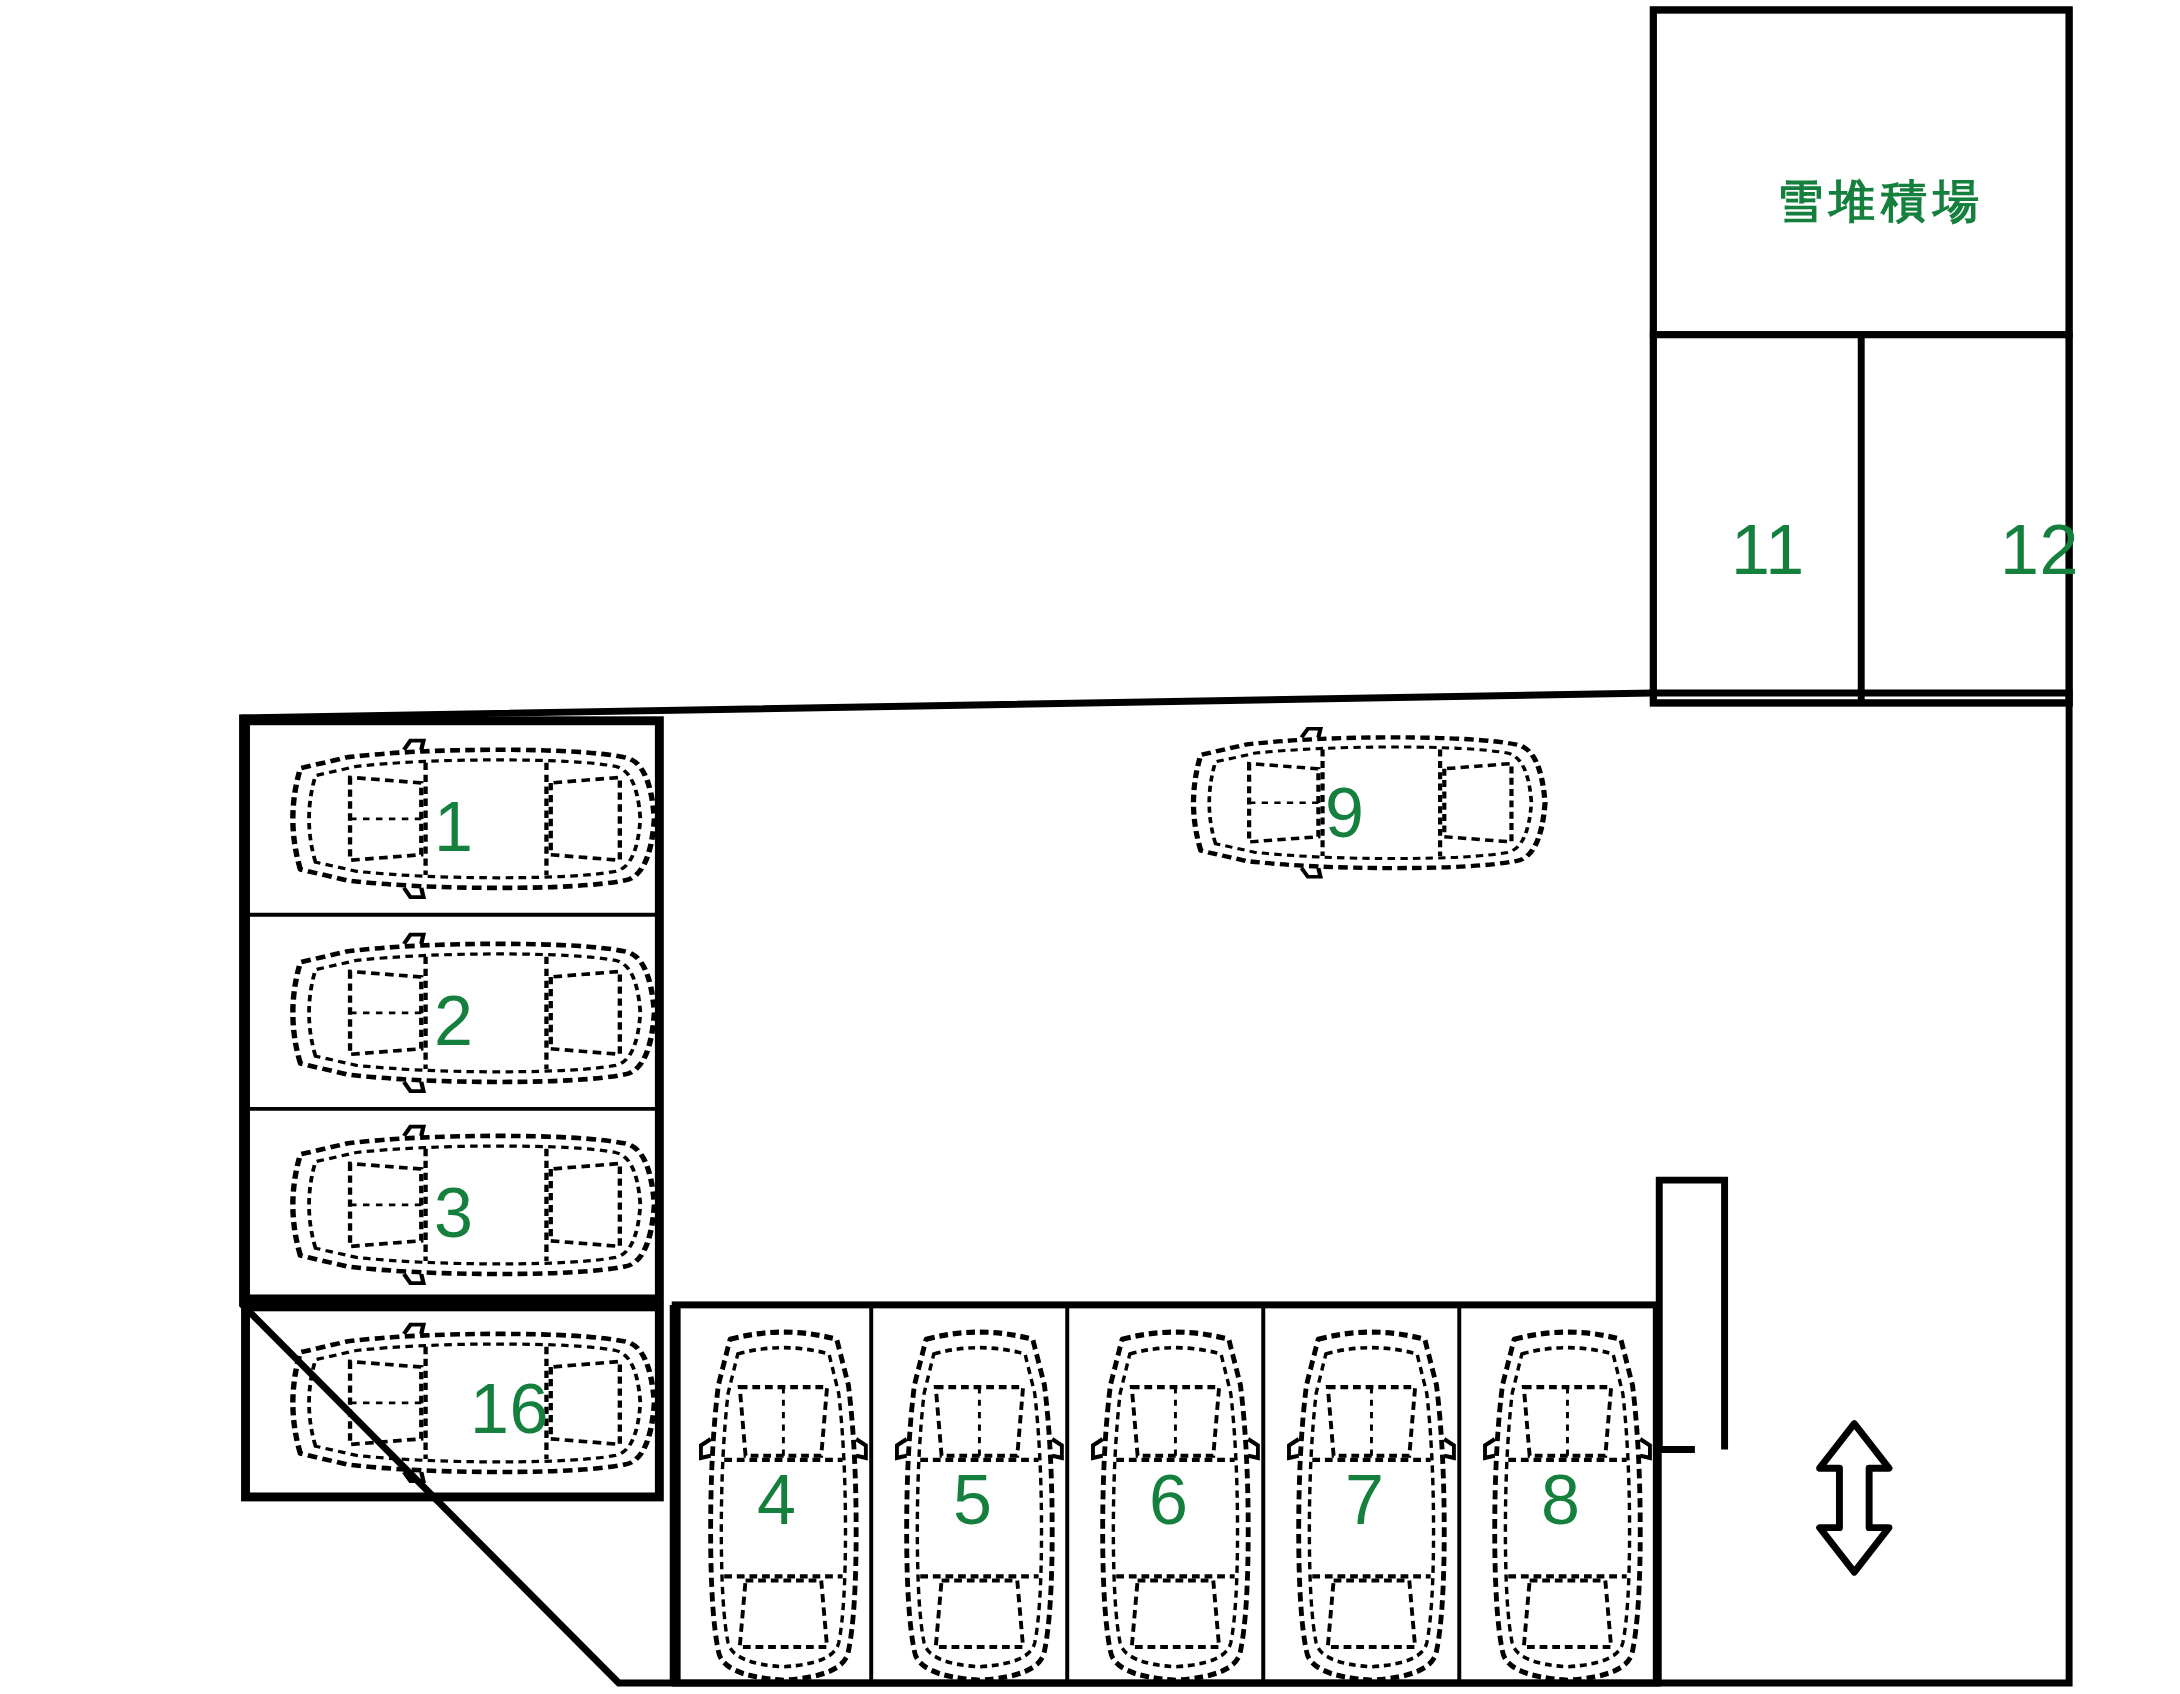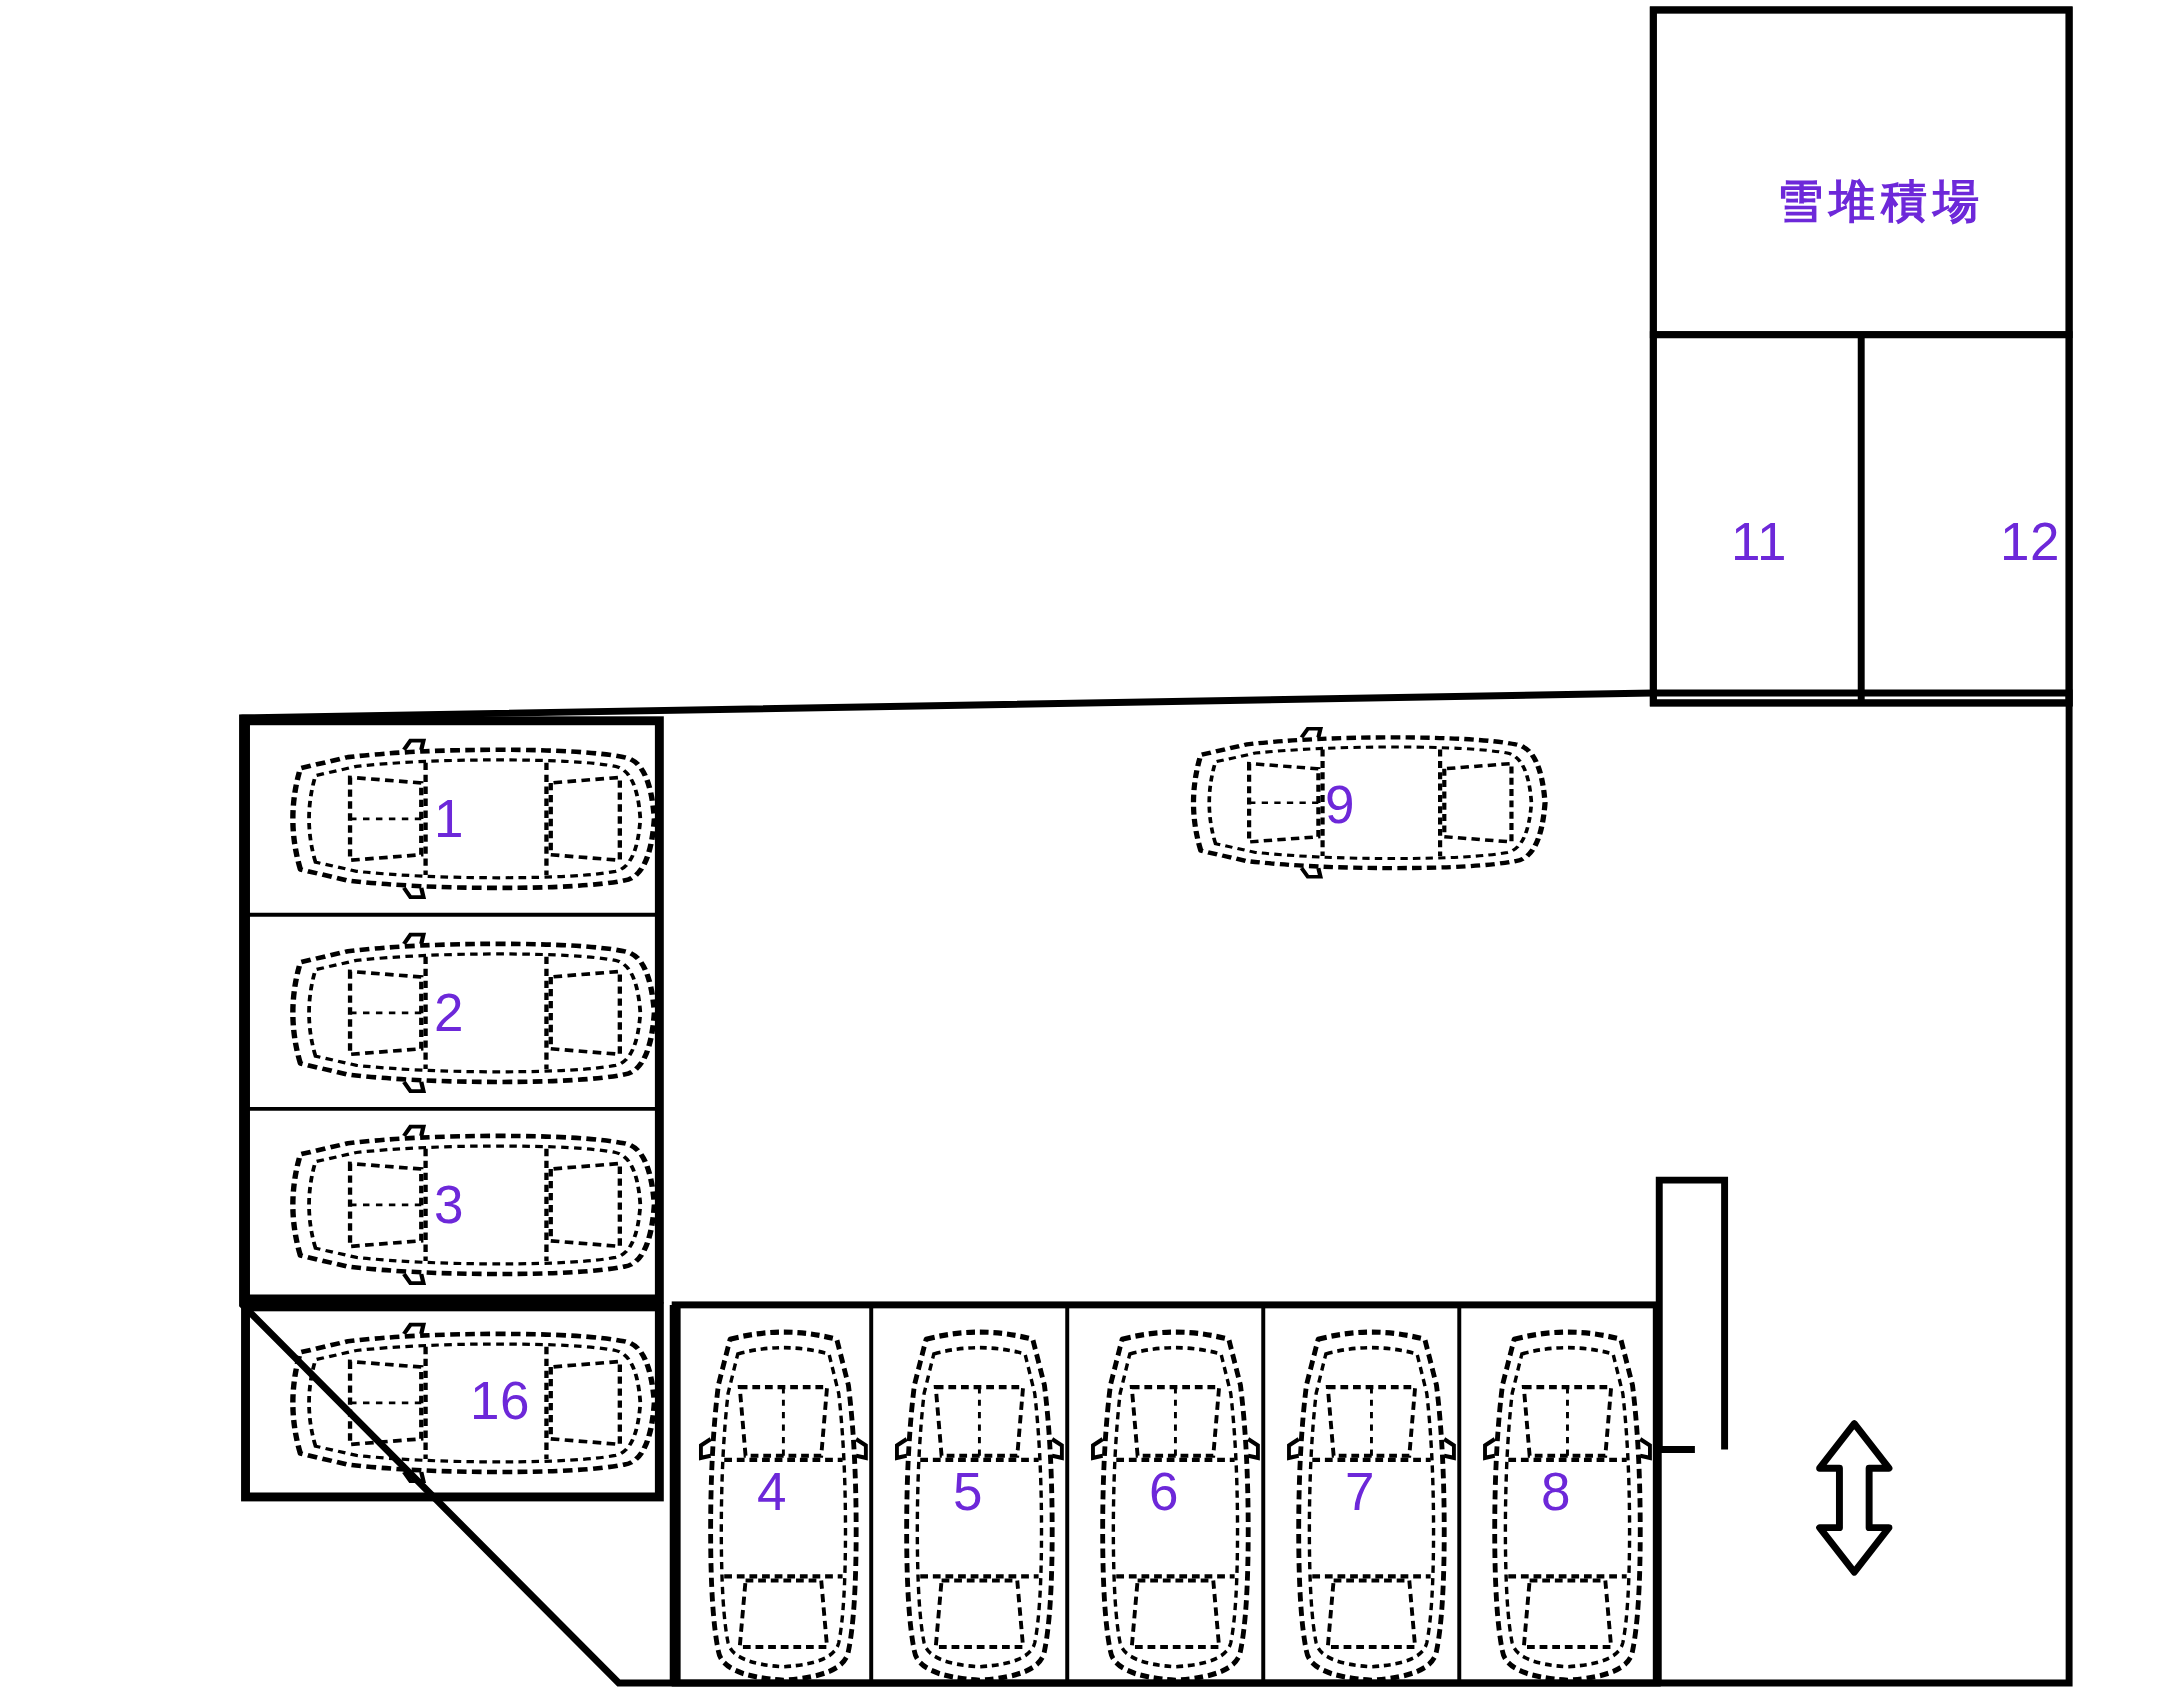--- a/index.html
+++ b/index.html
@@ -24,27 +24,27 @@
     position: absolute;
     left: 0;
     top: 0;
     width: 2180px;
     height: 1695px;
     display: block;
   }
   .lbl {
     position: absolute;
     font-family: "Liberation Sans", sans-serif;
-    color: #6d28d9;
+    color: #15803d;
     white-space: nowrap;
     line-height: 1;
     user-select: none;
   }
   .stall-num {
-    font-size: 53px;
+    font-size: 70px;
     font-weight: 400;
     letter-spacing: 0.5px;
   }
   .snow-label {
     font-size: 46px;
     font-weight: 700;
     letter-spacing: 6px;
     font-family: "DejaVu Sans", sans-serif;
   }
 </style>

